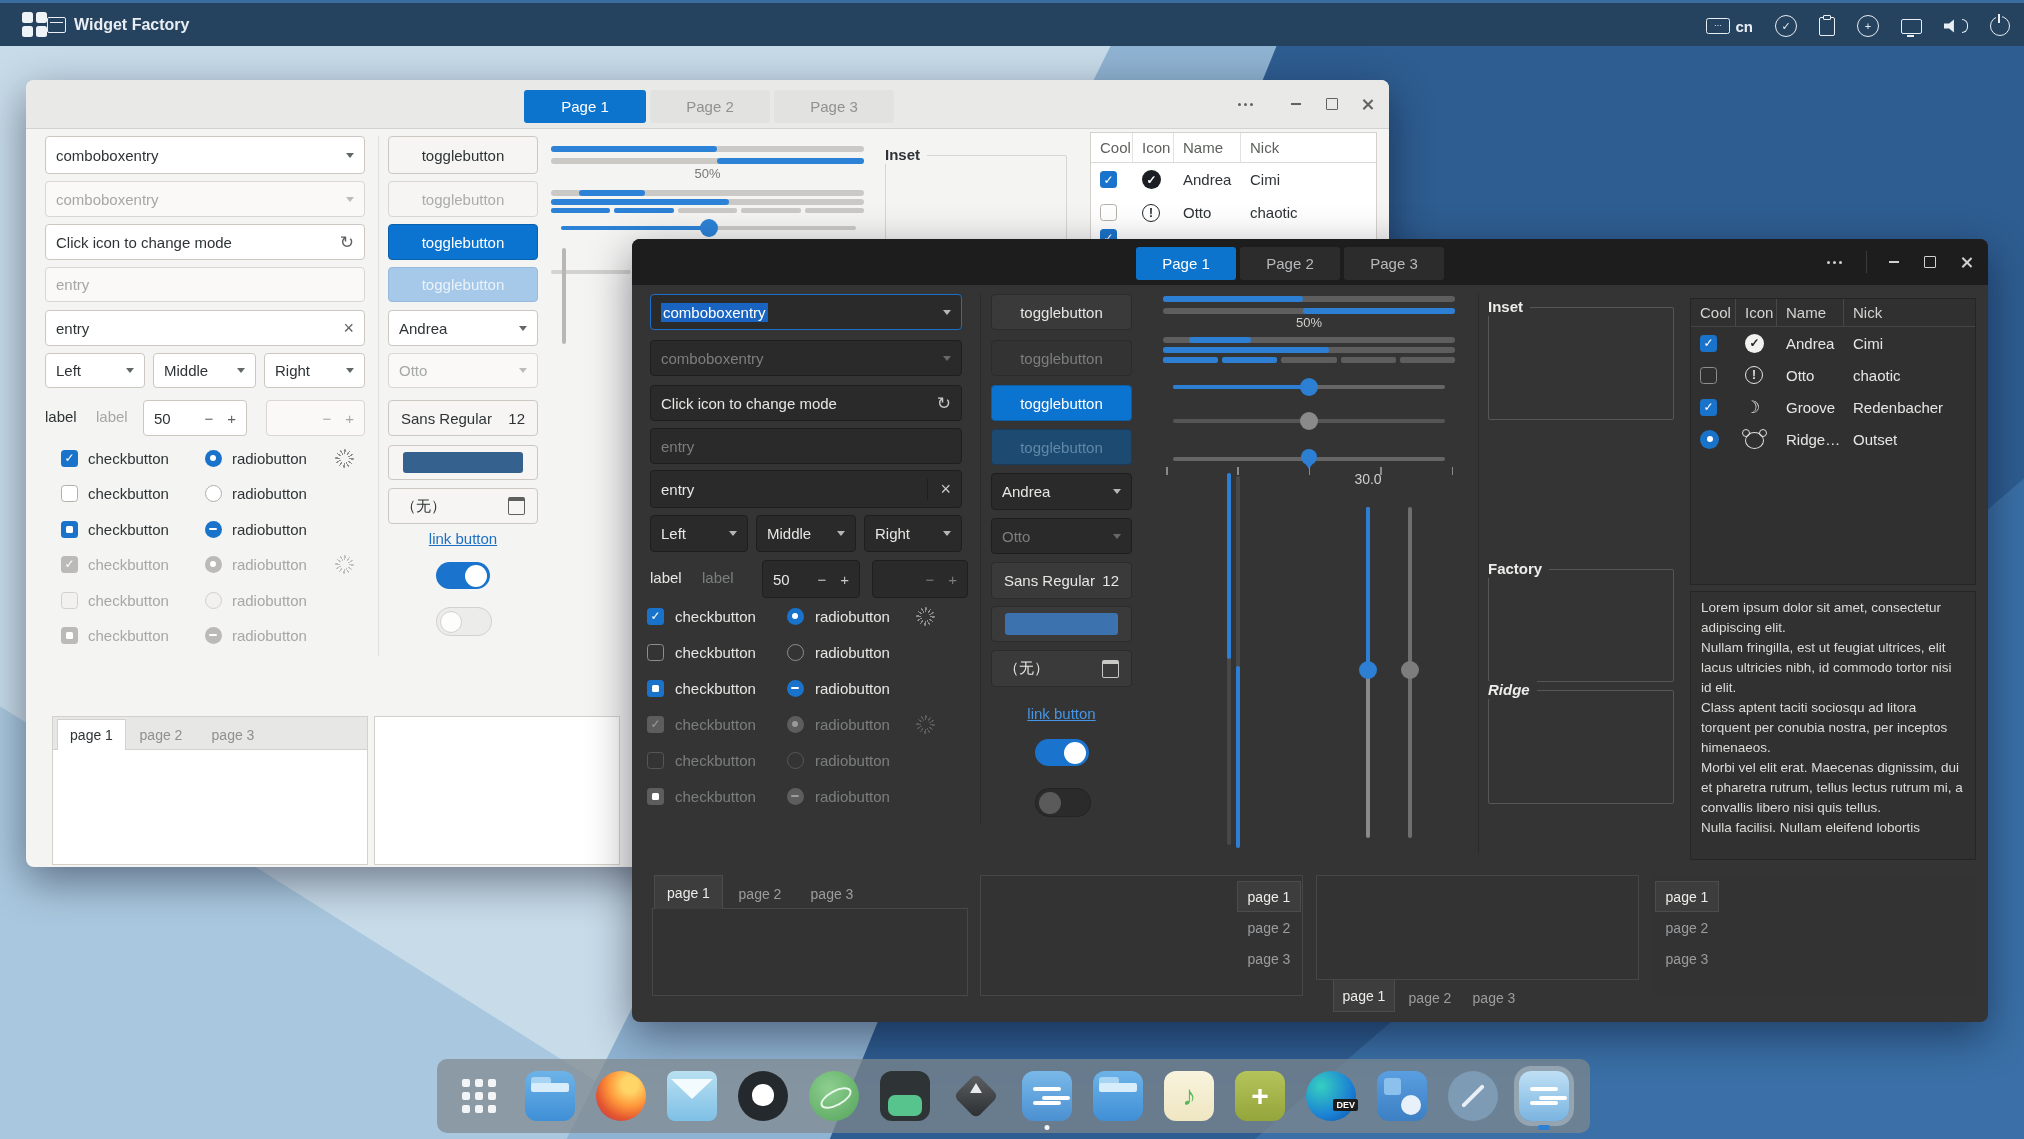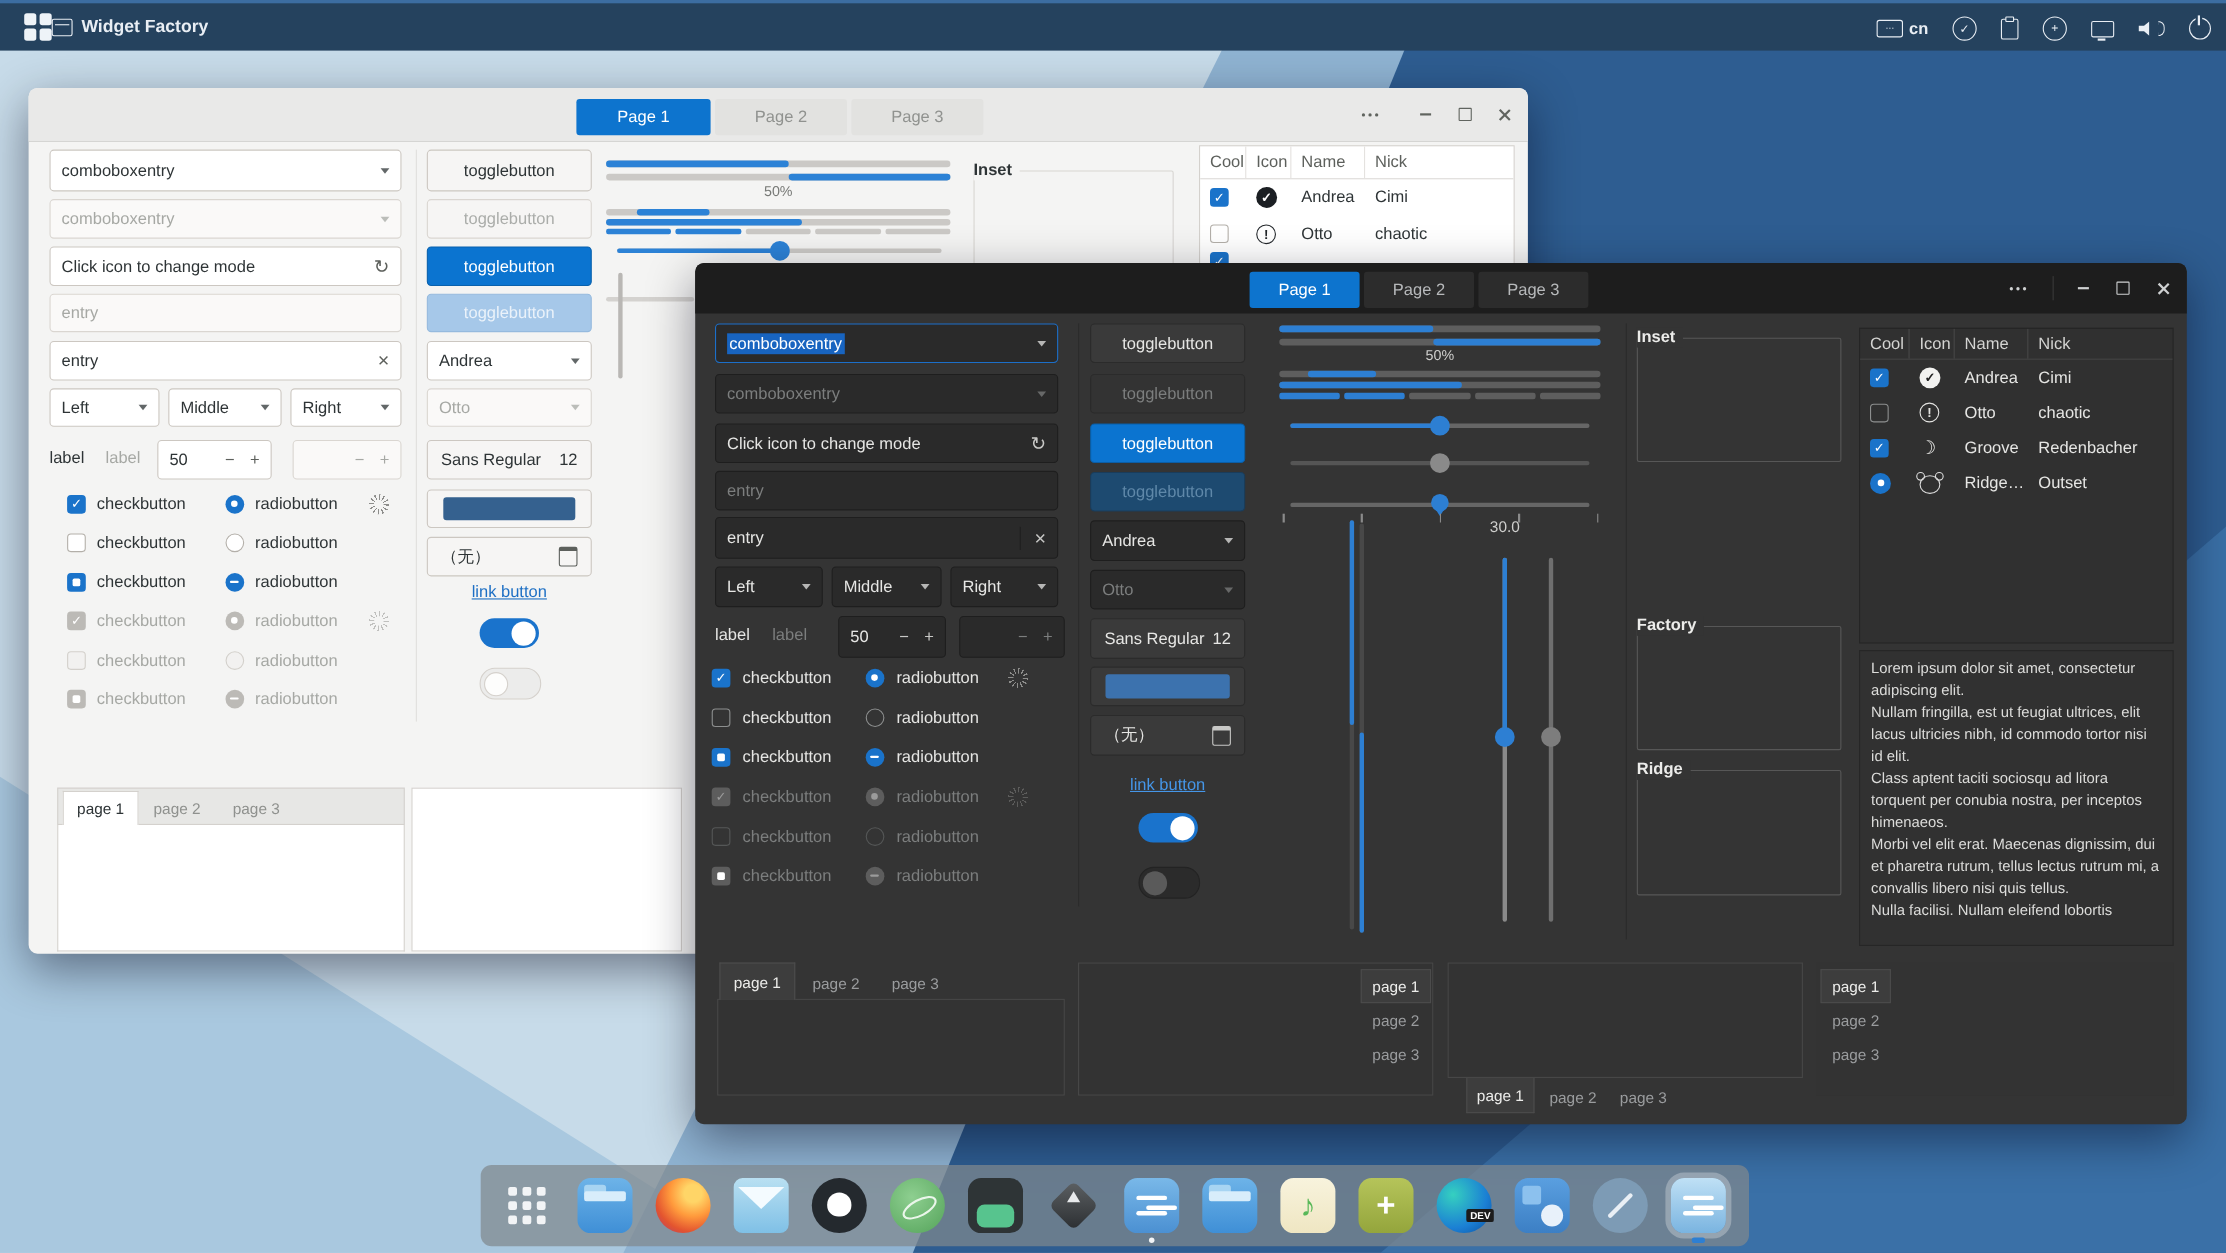--- a/index.html
+++ b/index.html
@@ -645,21 +645,21 @@
   <div class="vtrack" style="left:776px;top:268px;height:331px;background:#6f6f6f;">
     <span class="handle" style="left:-7px;top:154px;background:#7d7d7d;"></span>
   </div>
 
   <div class="dframe" style="left:856px;top:68px;width:184px;height:111px;">
       <b>Inset</b>
     </div>
   <div class="dframe" style="left:856px;top:330px;width:184px;height:111px;">
       <b>Factory</b>
     </div>
-  <div class="dframe" style="left:856px;top:461px;width:184px;height:112px;">
+  <div class="dframe" style="left:856px;top:451px;width:184px;height:112px;font-style:italic;">
       <b>Ridge</b>
     </div>
 
   <div class="tbl" style="left:1058px;top:59px;width:286px;height:287px;">
     <div class="trow thead" style="height:27px;">
       <span class="tcell" style="width:45px;">Cool</span>
       <span class="tcell" style="width:41px;">Icon</span>
       <span class="tcell" style="width:67px;">Name</span>
       <span class="tcell" style="flex:1;border-right:none;">Nick</span>
     </div>

